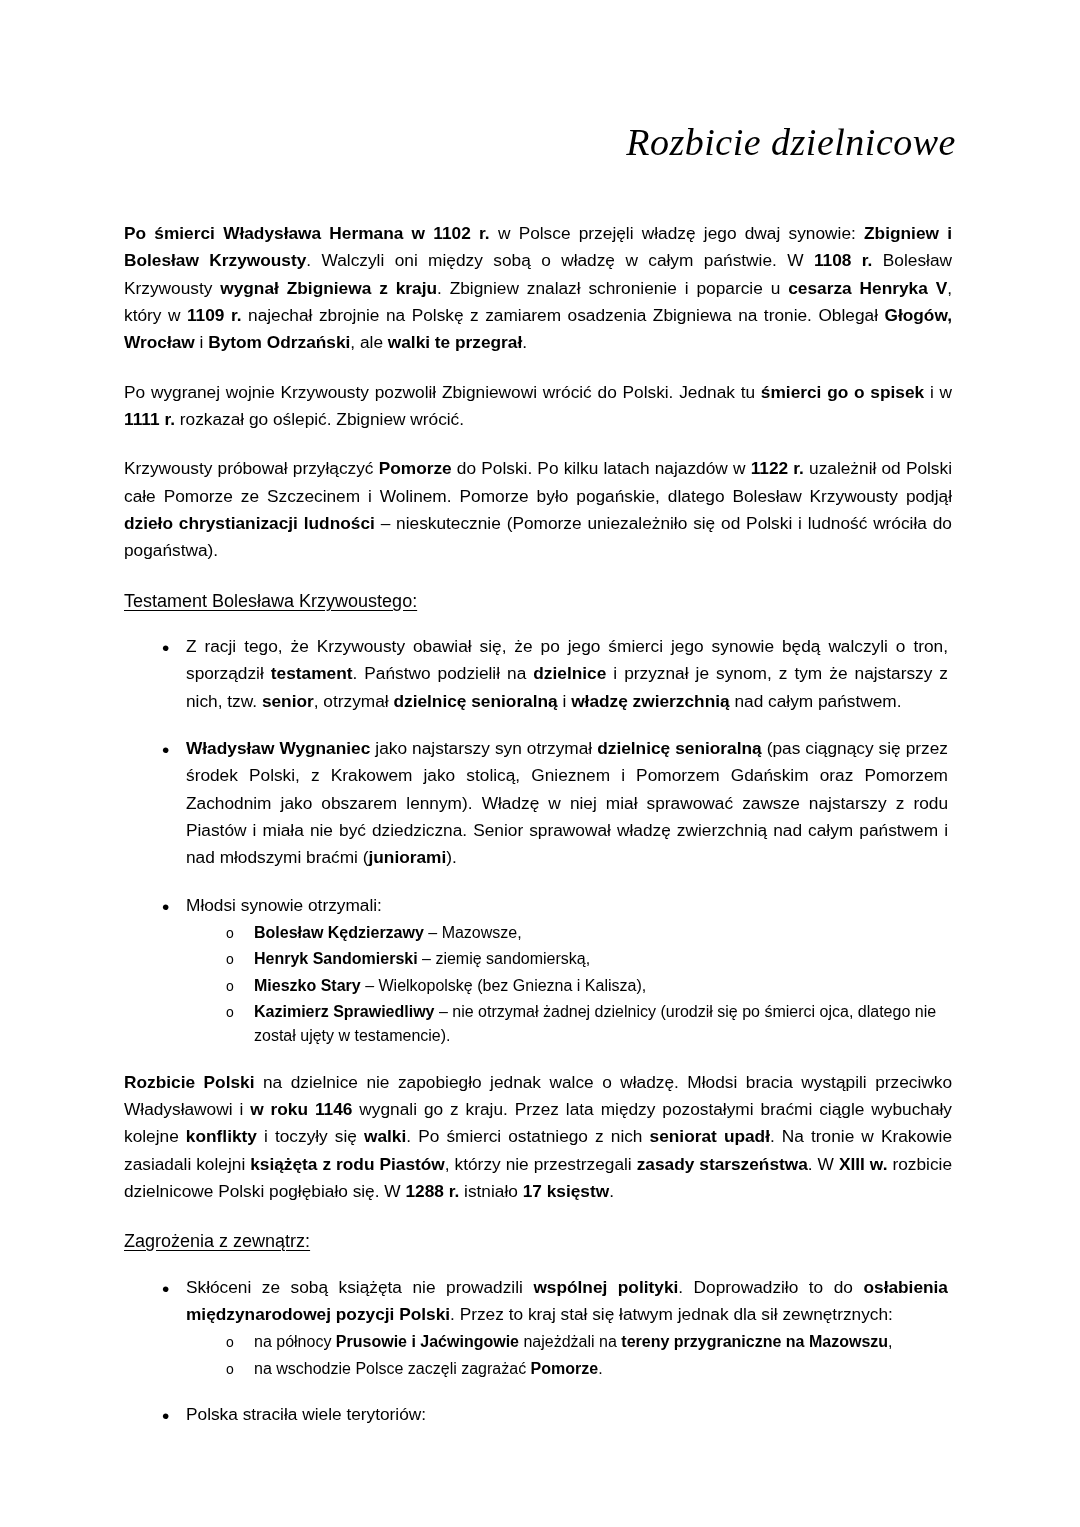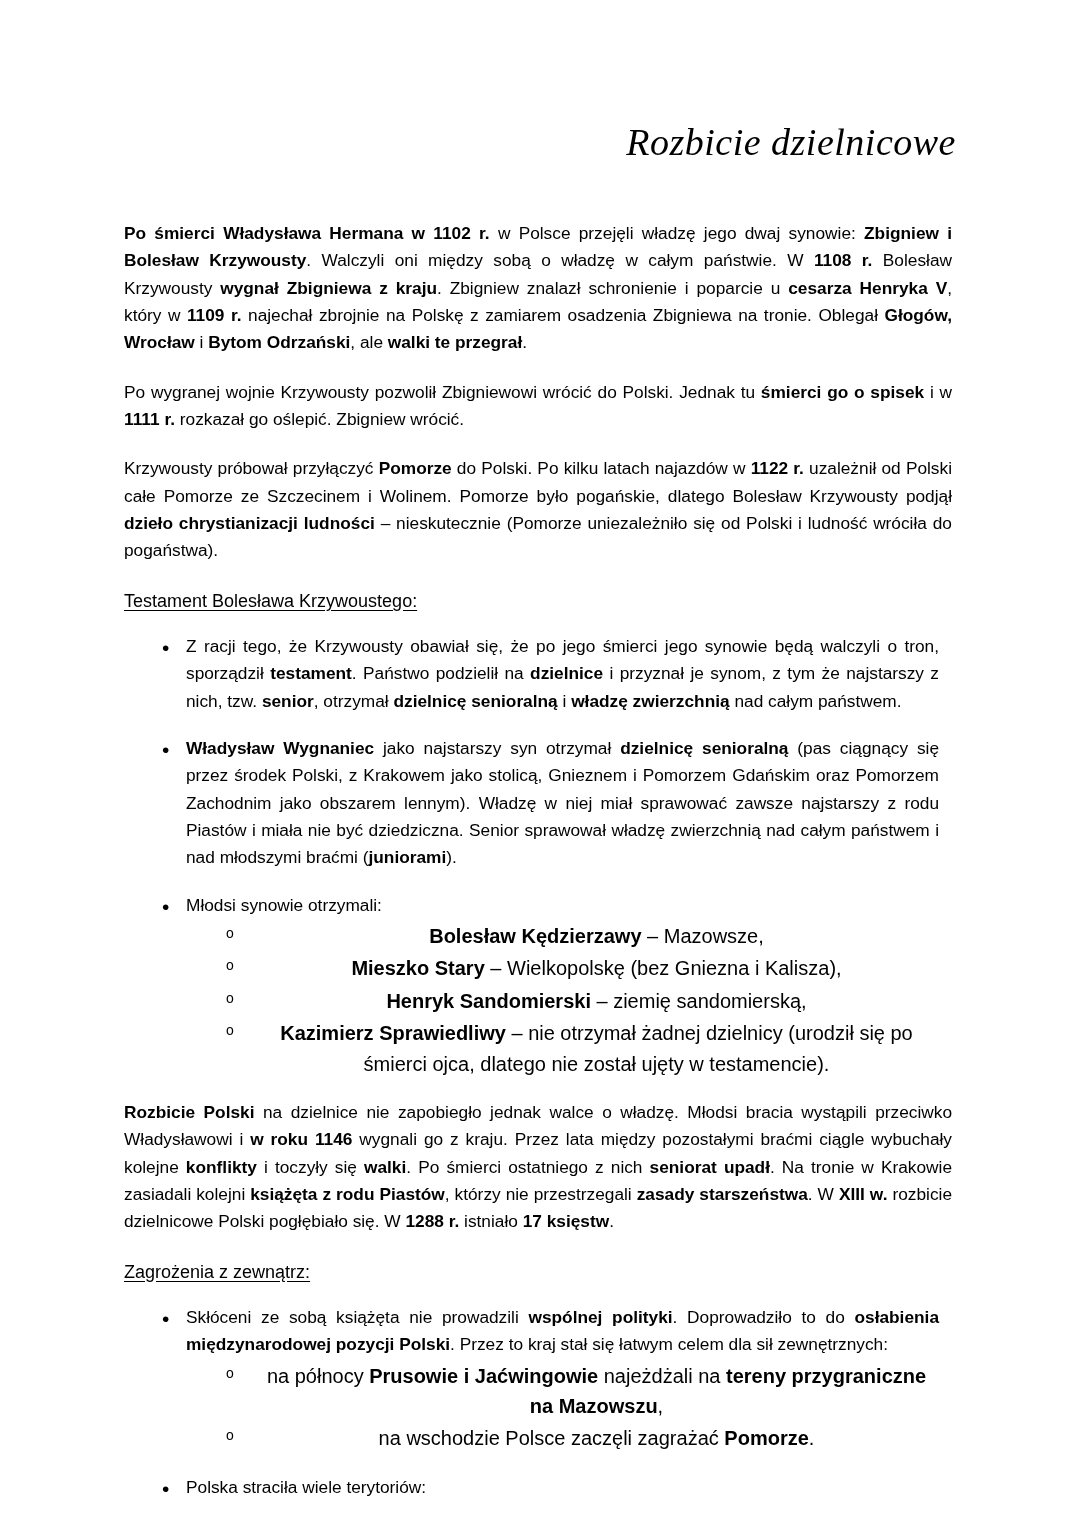--- a/index.html
+++ b/index.html
@@ -37,21 +37,21 @@
   }
   .underline-head {
     font-size: 18px;
     line-height: 1.58;
     margin: 0 0 18px 0;
     text-decoration: underline;
     text-underline-offset: 3px;
   }
   ul.bullets {
     list-style: none;
-    margin: 0 17px 6px 0;
+    margin: 0 8px 6px 0;
     padding: 0;
   }
   ul.bullets > li {
     position: relative;
     padding-left: 62px;
     margin-bottom: 20px;
     font-size: 17.3px;
     line-height: 1.58;
     text-align: justify;
   }
@@ -65,23 +65,23 @@
   }
   ul.subs {
     list-style: none;
     margin: 2px 0 0 0;
     padding: 0;
   }
   ul.subs > li {
     position: relative;
     padding-left: 68px;
     margin-bottom: 2px;
-    font-size: 20px;
+    font-size: 16px;
     line-height: 1.52;
-    text-align: center;
+    text-align: left;
   }
   ul.subs > li:before {
     content: "o";
     position: absolute;
     left: 40px;
     top: 0;
     font-size: 14px;
     line-height: 1.75;
   }
   b { font-weight: bold; }
@@ -102,34 +102,34 @@
 
   <p class="underline-head">Testament Bolesława Krzywoustego:</p>
 
   <ul class="bullets">
     <li><span>Z racji tego, że Krzywousty obawiał się, że po jego śmierci jego synowie będą walczyli o tron, sporządził </span><b>testament</b><span>. Państwo podzielił na </span><b>dzielnice</b><span> i przyznał je synom, z tym że najstarszy z nich, tzw. </span><b>senior</b><span>, otrzymał </span><b>dzielnicę senioralną</b><span> i </span><b>władzę zwierzchnią</b><span> nad całym państwem.</span></li>
     <li><b>Władysław Wygnaniec</b><span> jako najstarszy syn otrzymał </span><b>dzielnicę senioralną</b><span> (pas ciągnący się przez środek Polski, z Krakowem jako stolicą, Gnieznem i Pomorzem Gdańskim oraz Pomorzem Zachodnim jako obszarem lennym). Władzę w niej miał sprawować zawsze najstarszy z rodu Piastów i miała nie być dziedziczna. Senior sprawował władzę zwierzchnią nad całym państwem i nad młodszymi braćmi (</span><b>juniorami</b><span>).</span></li>
     <li>
       <span>Młodsi synowie otrzymali:</span>
       <ul class="subs">
         <li><b>Bolesław Kędzierzawy</b><span> – Mazowsze,</span></li>
+        <li><b>Henryk Sandomierski</b><span> – ziemię sandomierską,</span></li>
         <li><b>Mieszko Stary</b><span> – Wielkopolskę (bez Gniezna i Kalisza),</span></li>
-        <li><b>Henryk Sandomierski</b><span> – ziemię sandomierską,</span></li>
         <li><b>Kazimierz Sprawiedliwy</b><span> – nie otrzymał żadnej dzielnicy (urodził się po śmierci ojca, dlatego nie został ujęty w testamencie).</span></li>
       </ul>
     </li>
   </ul>
 
   <p class="para"><b>Rozbicie Polski</b><span> na dzielnice nie zapobiegło jednak walce o władzę. Młodsi bracia wystąpili przeciwko Władysławowi i </span><b>w roku 1146</b><span> wygnali go z kraju. Przez lata między pozostałymi braćmi ciągle wybuchały kolejne </span><b>konflikty</b><span> i toczyły się </span><b>walki</b><span>. Po śmierci ostatniego z nich </span><b>seniorat upadł</b><span>. Na tronie w Krakowie zasiadali kolejni </span><b>książęta z rodu Piastów</b><span>, którzy nie przestrzegali </span><b>zasady starszeństwa</b><span>. W </span><b>XIII w.</b><span> rozbicie dzielnicowe Polski pogłębiało się. W </span><b>1288 r.</b><span> istniało </span><b>17 księstw</b><span>.</span></p>
 
   <p class="underline-head">Zagrożenia z zewnątrz:</p>
 
   <ul class="bullets">
     <li>
-      <span><span>Skłóceni ze sobą książęta nie prowadzili </span><b>wspólnej polityki</b><span>. Doprowadziło to do </span><b>osłabienia międzynarodowej pozycji Polski</b><span>. Przez to kraj stał się łatwym celem dla sił zewnętrznych:</span></span>
+      <span><span>Skłóceni ze sobą książęta nie prowadzili </span><b>wspólnej polityki</b><span>. Doprowadziło to do </span><b>osłabienia międzynarodowej pozycji Polski</b><span>. Przez to kraj stał się łatwym jednak dla sił zewnętrznych:</span></span>
       <ul class="subs">
         <li><span>na północy </span><b>Prusowie i Jaćwingowie</b><span> najeżdżali na </span><b>tereny przygraniczne na Mazowszu</b><span>,</span></li>
         <li><span>na wschodzie Polsce zaczęli zagrażać </span><b>Pomorze</b><span>.</span></li>
       </ul>
     </li>
     <li><span>Polska straciła wiele terytoriów:</span></li>
   </ul>
 
   <div class="tail-space"></div>
 </div>

